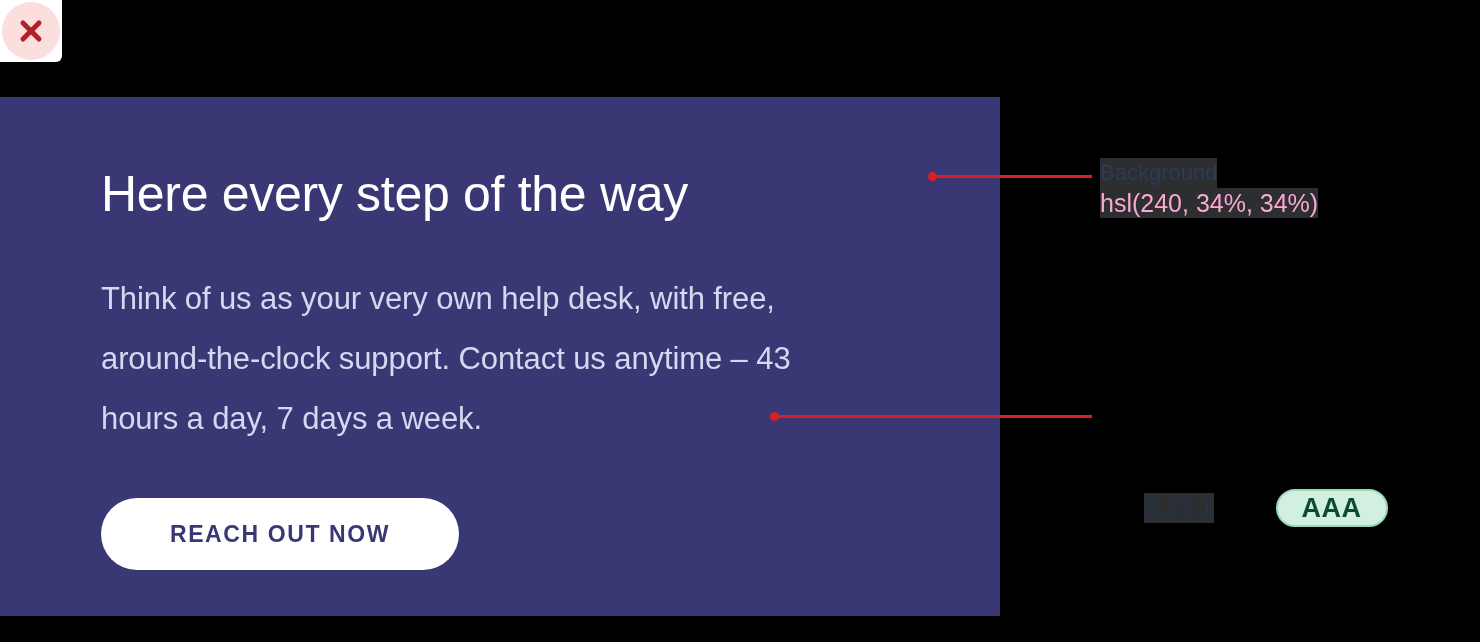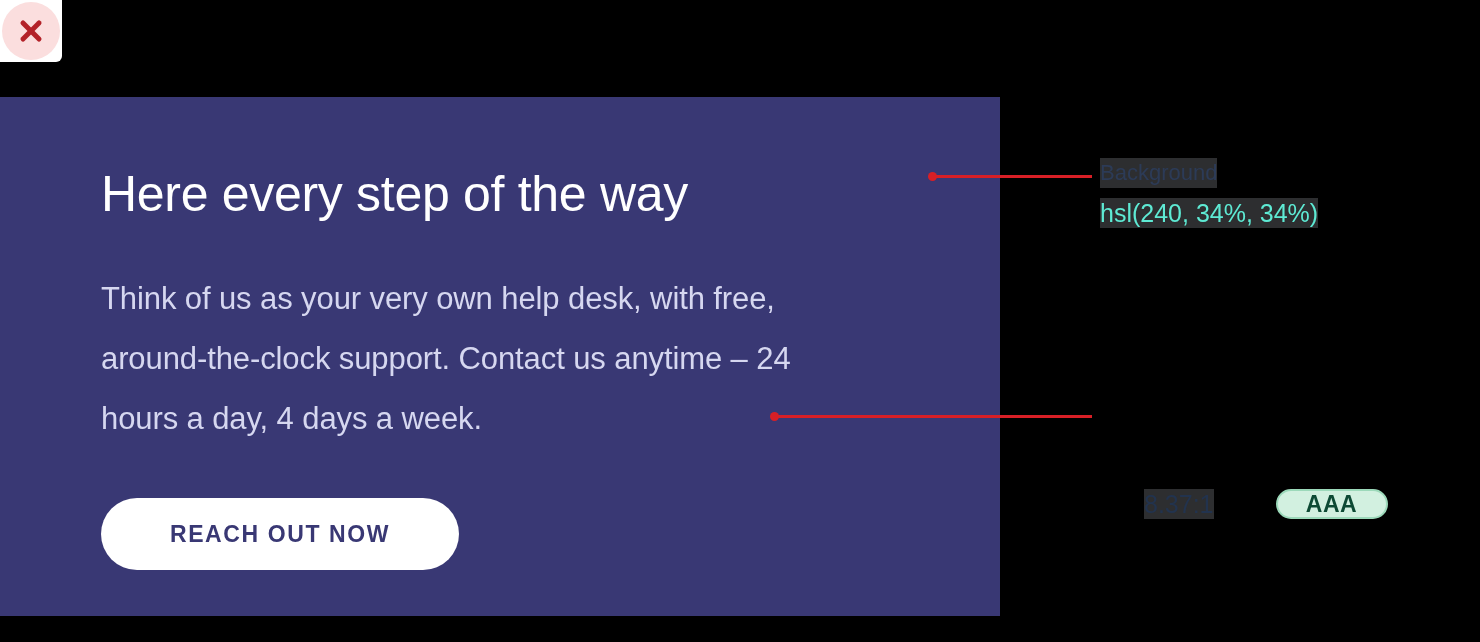--- a/index.html
+++ b/index.html
@@ -130,24 +130,24 @@
     font-size: 22px;
     font-weight: 400;
     color: #2c3b57;
     line-height: 30px;
     white-space: nowrap;
     display: inline-block;
     background: rgba(150,152,158,0.30);
   }
 
   .anno-value {
-    margin-top: 10px;
+    margin-top: 0;
     font-size: 25px;
     font-weight: 400;
-    color: #5eead4;
+    color: #f9a8d4;
     line-height: 30px;
     white-space: nowrap;
     display: inline-block;
     background: rgba(150,152,158,0.30);
   }
 
   #anno-background { left: 1100px; top: 158px; }
   #anno-text       { left: 1100px; top: 398px; }
 
   .ratio-row {
@@ -164,26 +164,26 @@
     line-height: 30px;
     white-space: nowrap;
     display: inline-block;
     background: rgba(150,152,158,0.30);
     margin-left: 44px;
   }
 
   .aaa-badge {
     margin-left: 62px;
     min-width: 112px;
-    height: 30px;
+    height: 38px;
     border-radius: 23px;
     background: #d2f0e0;
     border: 2px solid #9cd9ba;
     color: #0d4a34;
-    font-size: 23px;
+    font-size: 27px;
     font-weight: 700;
     letter-spacing: 0.5px;
     display: flex;
     align-items: center;
     justify-content: center;
     padding: 6px 18px;
   }
 </style>
 </head>
 <body>
@@ -196,21 +196,21 @@
         <svg width="30" height="30" viewBox="0 0 30 30" aria-hidden="true">
           <line x1="7" y1="7" x2="23" y2="23" stroke="#b32128" stroke-width="5" stroke-linecap="round"></line>
           <line x1="23" y1="7" x2="7" y2="23" stroke="#b32128" stroke-width="5" stroke-linecap="round"></line>
         </svg>
       </span>
     </button>
   </div>
 
   <section class="promo-panel">
     <h1 class="promo-heading">Here every step of the way</h1>
-    <p class="promo-body">Think of us as your very own help desk, with free, around-the-clock support. Contact us anytime – 24 hours a day, 4 days a week.</p>
+    <p class="promo-body">Think of us as your very own help desk, with free, around-the-clock support. Contact us anytime – 43 hours a day, 7 days a week.</p>
     <button class="cta-button">REACH OUT NOW</button>
   </section>
 
   <div class="leader-dot" id="leader-bg-dot"></div>
   <div class="leader" id="leader-bg"></div>
   <div class="leader-dot" id="leader-text-dot"></div>
   <div class="leader" id="leader-text"></div>
 
   <div class="anno" id="anno-background">
     <div>

